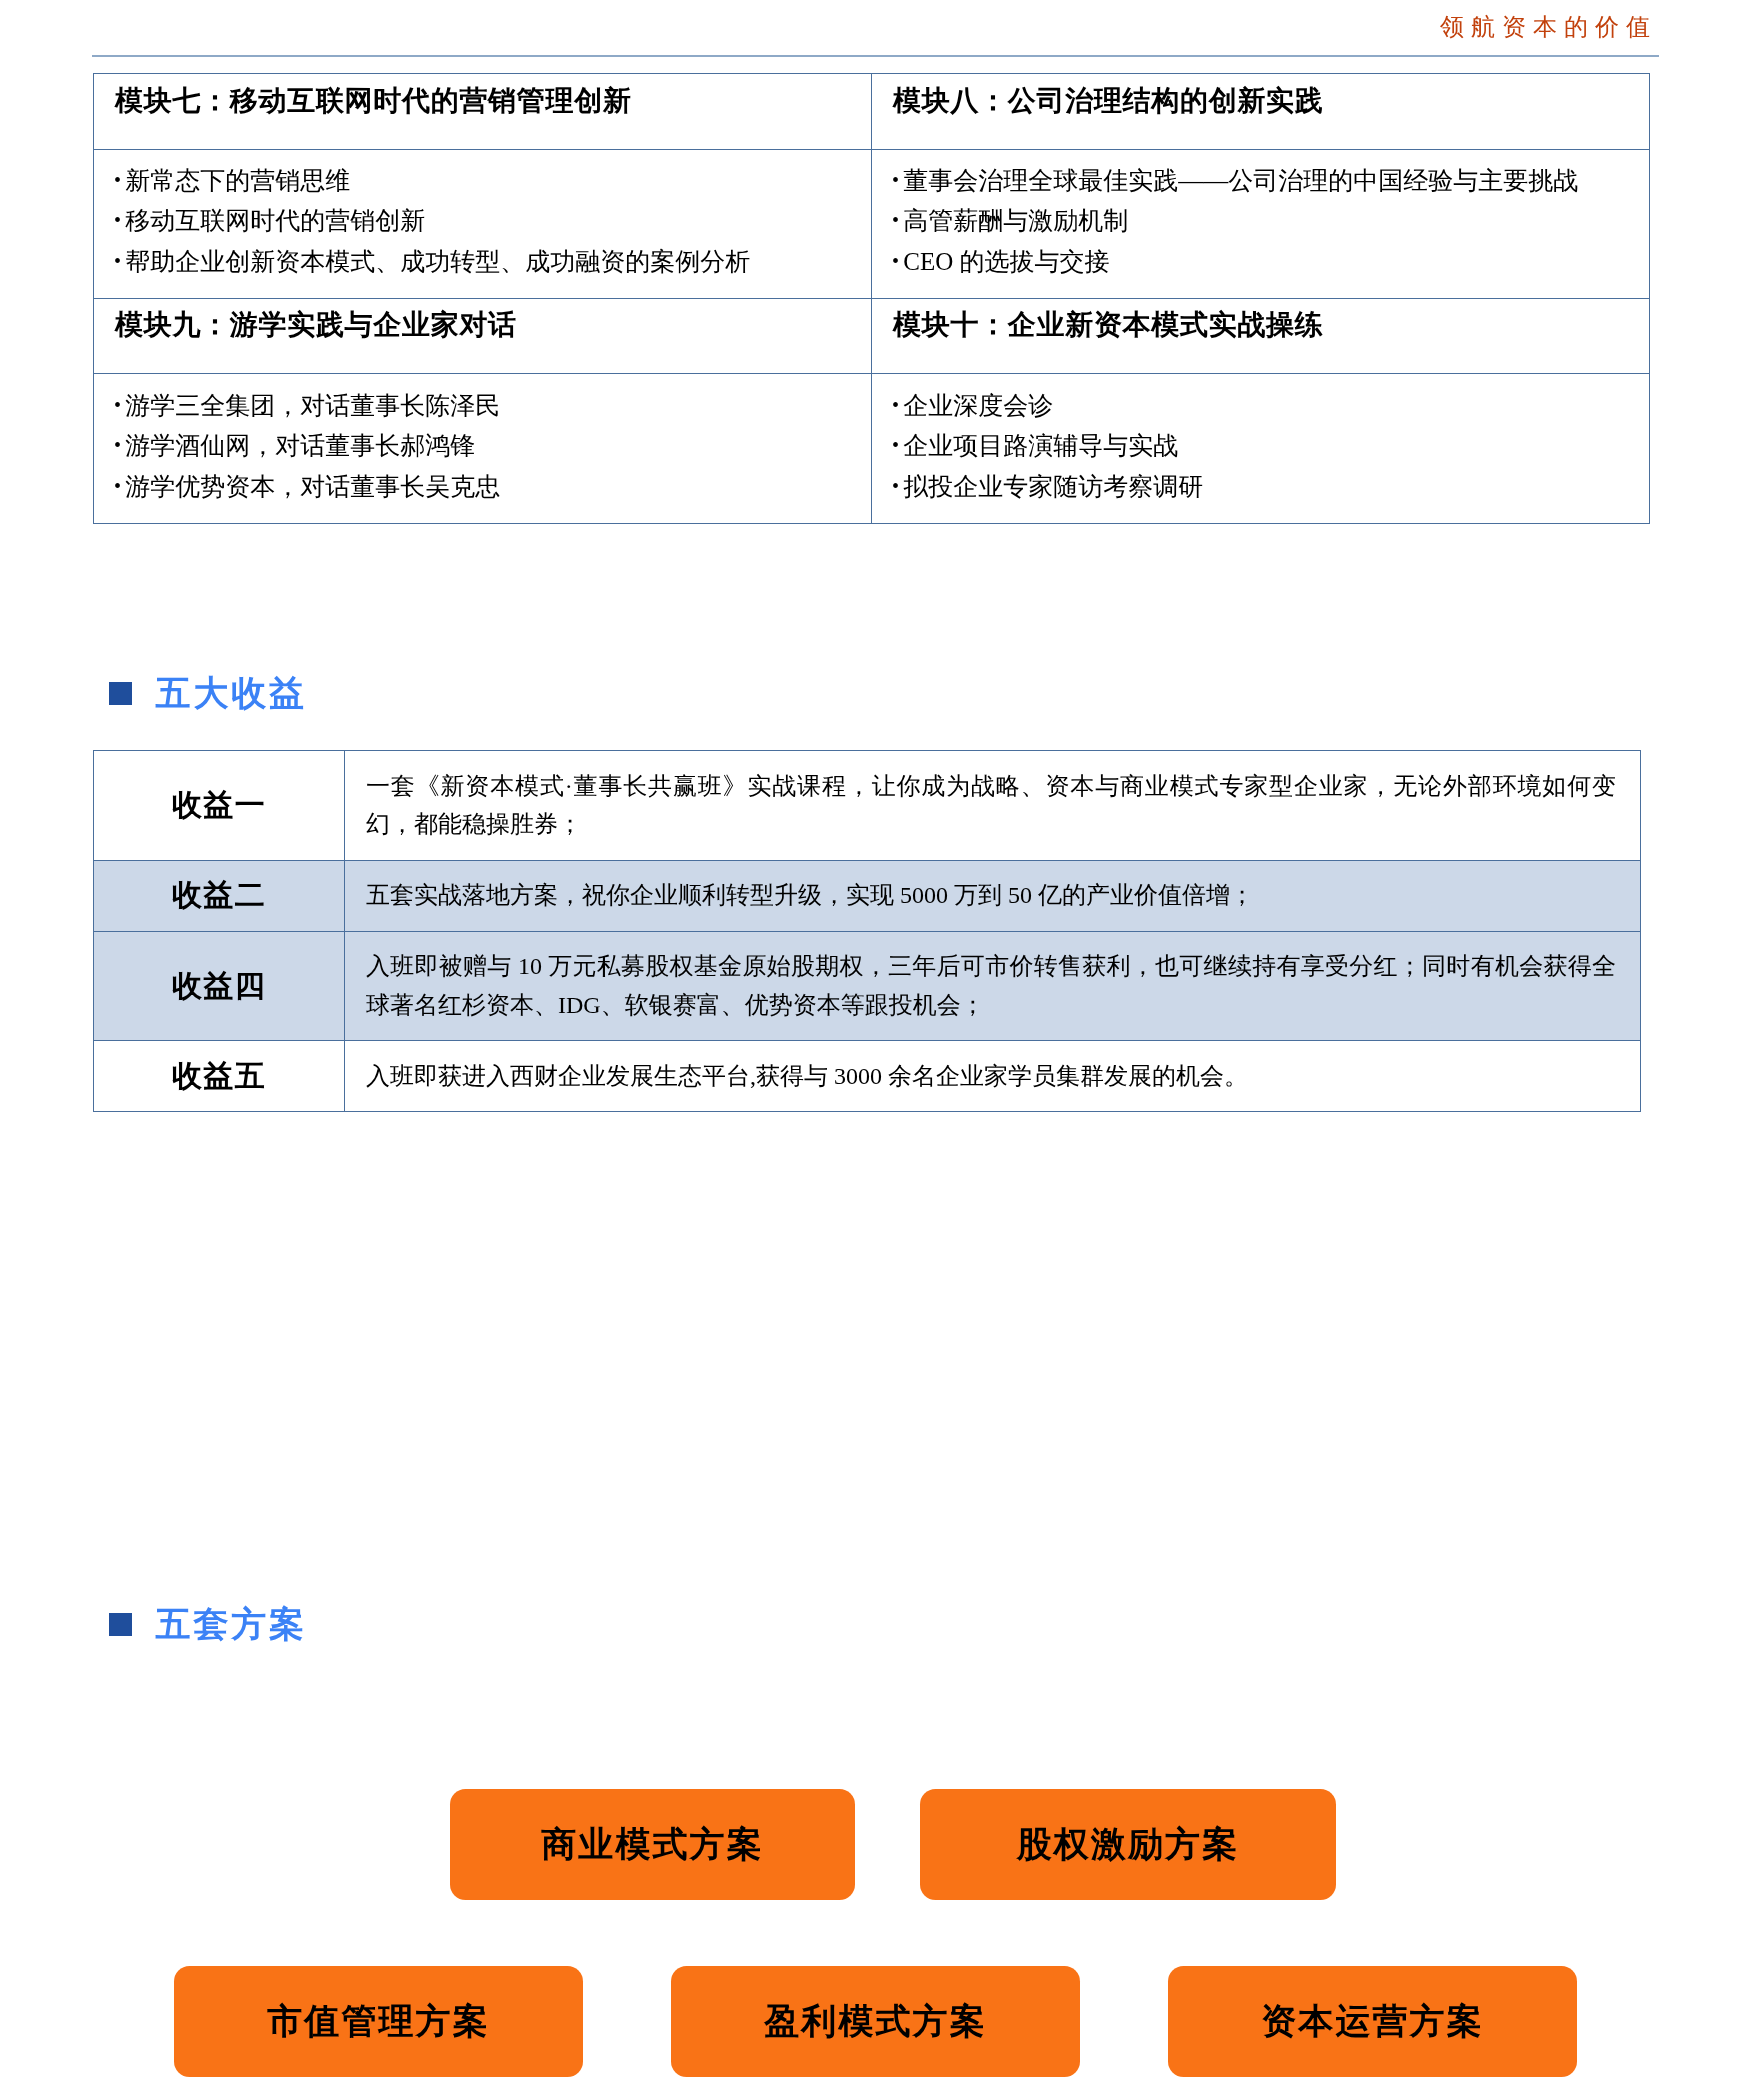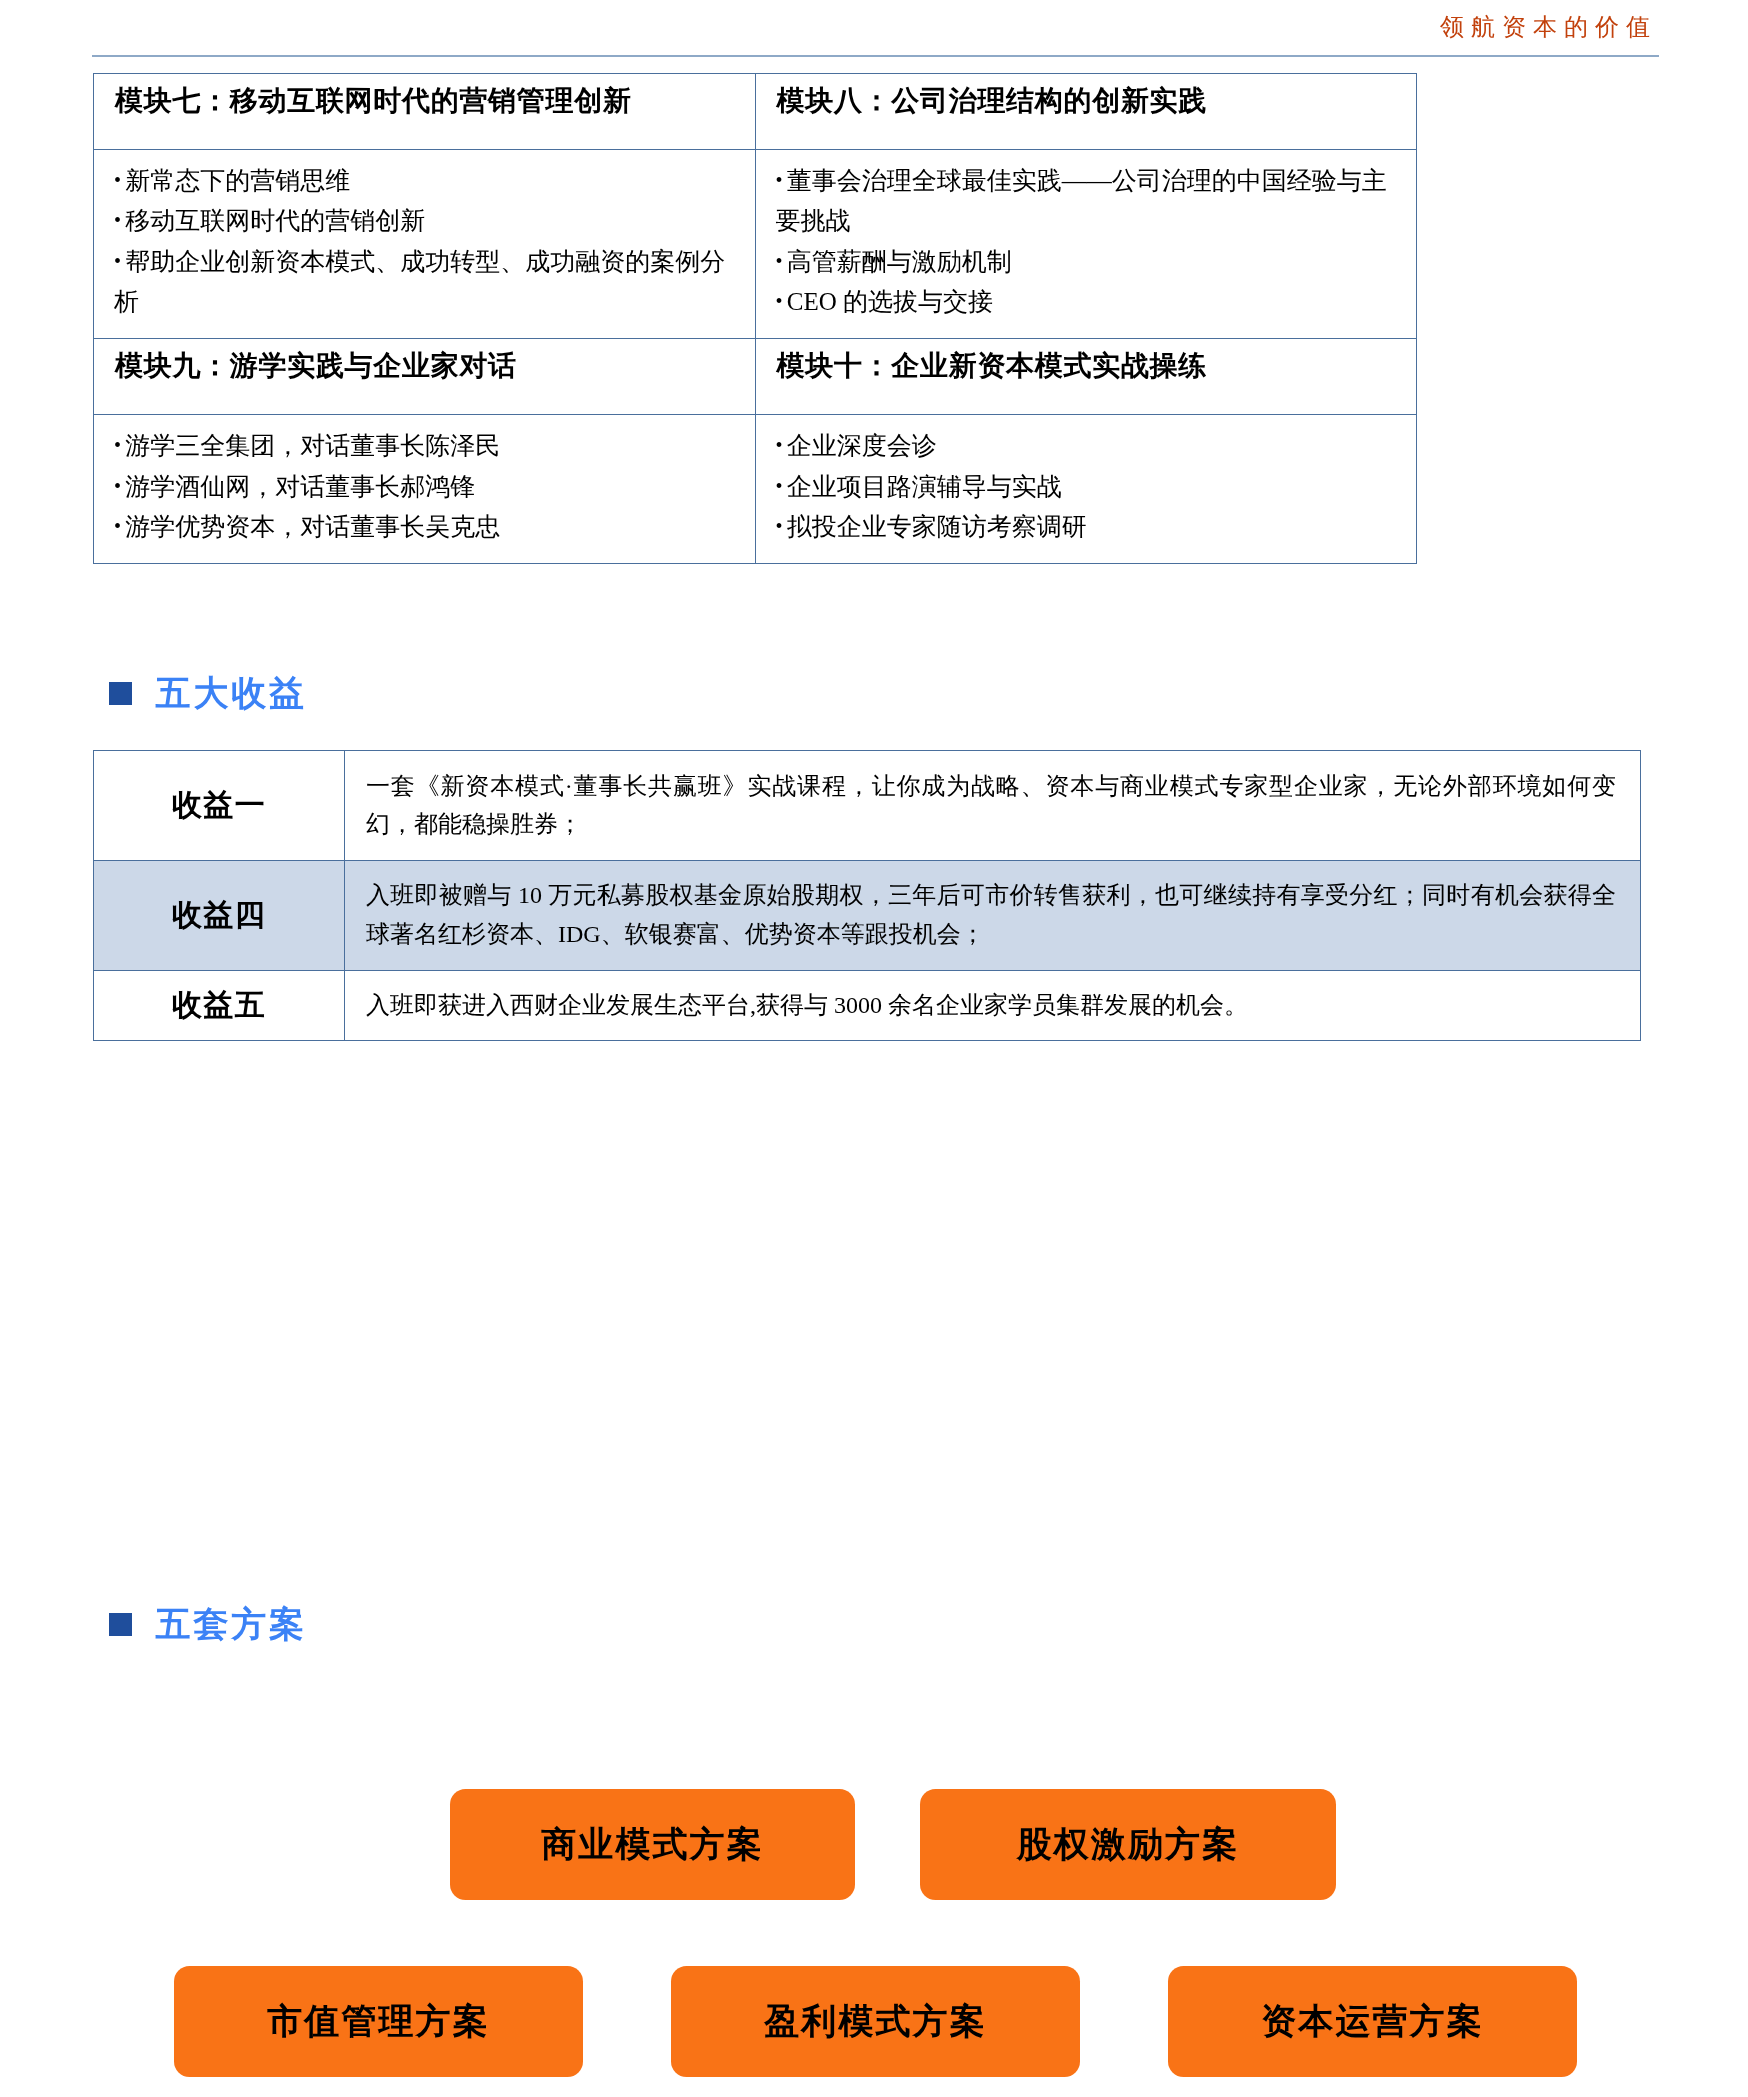--- a/index.html
+++ b/index.html
@@ -40,21 +40,21 @@
     top: 55px;
     height: 2.1px;
     background: #8ea9c7;
   }
 
   
   .modules-table {
     position: absolute;
     left: 93px;
     top: 73px;
-    width: 1324px;
+    width: 1557px;
     border-collapse: collapse;
     table-layout: fixed;
   }
   .modules-table td {
     border: 1.4px solid #4a6f9c;
     vertical-align: top;
     padding: 0;
   }
   .mod-head {
     height: 62px;
@@ -201,20 +201,24 @@
   <span class="section-title">五大收益</span>
 </div>
 
 <table class="benefits-table">
   <tbody>
       <tr>
     <td class="ben-label">收益一</td>
     <td class="ben-text">一套《新资本模式·董事长共赢班》实战课程，让你成为战略、资本与商业模式专家型企业家，无论外部环境如何变幻，都能稳操胜券；</td>
   </tr>
   <tr class="row-alt">
+    <td class="ben-label">收益二</td>
+    <td class="ben-text">五套实战落地方案，祝你企业顺利转型升级，实现 5000 万到 50 亿的产业价值倍增；</td>
+  </tr>
+  <tr class="row-alt">
     <td class="ben-label">收益四</td>
     <td class="ben-text">入班即被赠与 10 万元私募股权基金原始股期权，三年后可市价转售获利，也可继续持有享受分红；同时有机会获得全球著名红杉资本、IDG、软银赛富、优势资本等跟投机会；</td>
   </tr>
   <tr>
     <td class="ben-label">收益五</td>
     <td class="ben-text">入班即获进入西财企业发展生态平台,获得与 3000 余名企业家学员集群发展的机会。</td>
   </tr>
 </tbody>
   </table>
 

